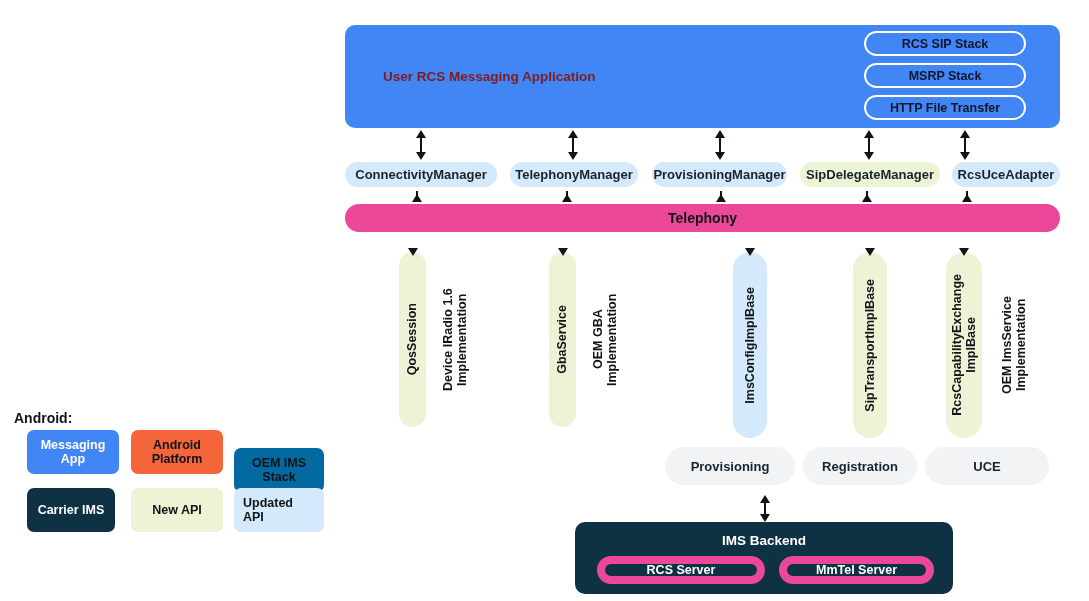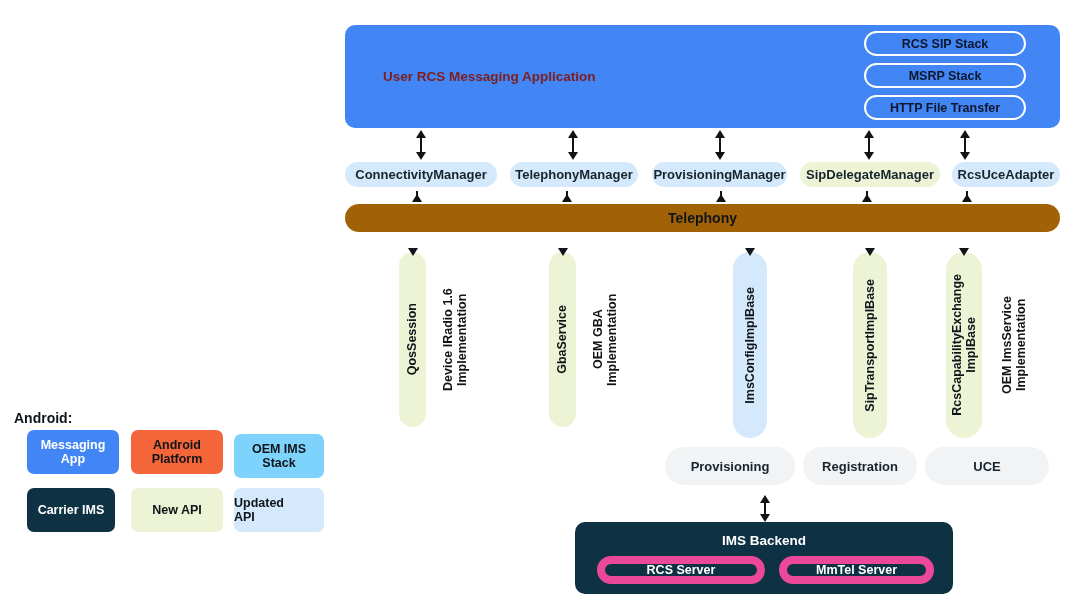--- a/index.html
+++ b/index.html
@@ -40,21 +40,21 @@
   .api-new{background:#EDF3D5;}
   #mgr-0{left:345px;width:152px;}
   #mgr-1{left:510px;width:128px;}
   #mgr-2{left:652px;width:135px;}
   #mgr-3{left:800px;width:140px;}
   #mgr-4{left:952px;width:108px;}
 
   
   #telephony-bar{
     left:345px;top:204px;width:715px;height:28px;
-    background:#a16207;border-radius:14px;
+    background:#ec4899;border-radius:14px;
     font-size:14px;font-weight:bold;color:#101418;
   }
   #oem-block-0{left:388px;top:244px;width:97px;height:191px;}
   #oem-block-1{left:538px;top:244px;width:97px;height:191px;}
   #oem-block-2{left:652px;top:244px;width:408px;height:247px;}
 
   
   .vpill{
     border-radius:22px;
     display:flex;align-items:center;justify-content:center;
@@ -114,25 +114,25 @@
     display:flex;align-items:center;
   }
   .lg{
     height:44px;border-radius:7px;
     font-size:12.5px;font-weight:bold;line-height:1.15;
     white-space:pre-line;
     margin-left:16px;
   }
   #lg-0{left:11px;top:430px;width:92px;background:#4285F4;color:#ffffff;}
   #lg-1{left:115px;top:430px;width:92px;background:#F4663A;color:#101418;}
-  #lg-2{left:218px;top:434px;width:90px;background:#7dd3fc;color:#101418;}
+  #lg-2{left:218px;top:448px;width:90px;background:#0369a1;color:#101418;}
   #lg-3{left:11px;top:488px;width:88px;background:#0E3244;color:#ffffff;}
   #lg-4{left:115px;top:488px;width:92px;background:#EDF3D5;color:#101418;}
   #lg-5{left:218px;top:488px;width:90px;background:#D4E9FB;color:#101418;
-        justify-content:flex-start;text-align:left;}
+        justify-content:flex-start;text-align:left;padding-left:9px;}
 
   
   .arr{width:0;height:0;border-left:5px solid transparent;border-right:5px solid transparent;}
   .arr-up{border-bottom:8px solid #101418;}
   .arr-down{border-top:8px solid #101418;}
   .conn-line{background:#101418;width:1.5px;}
 </style>
 </head>
 <body>
 

